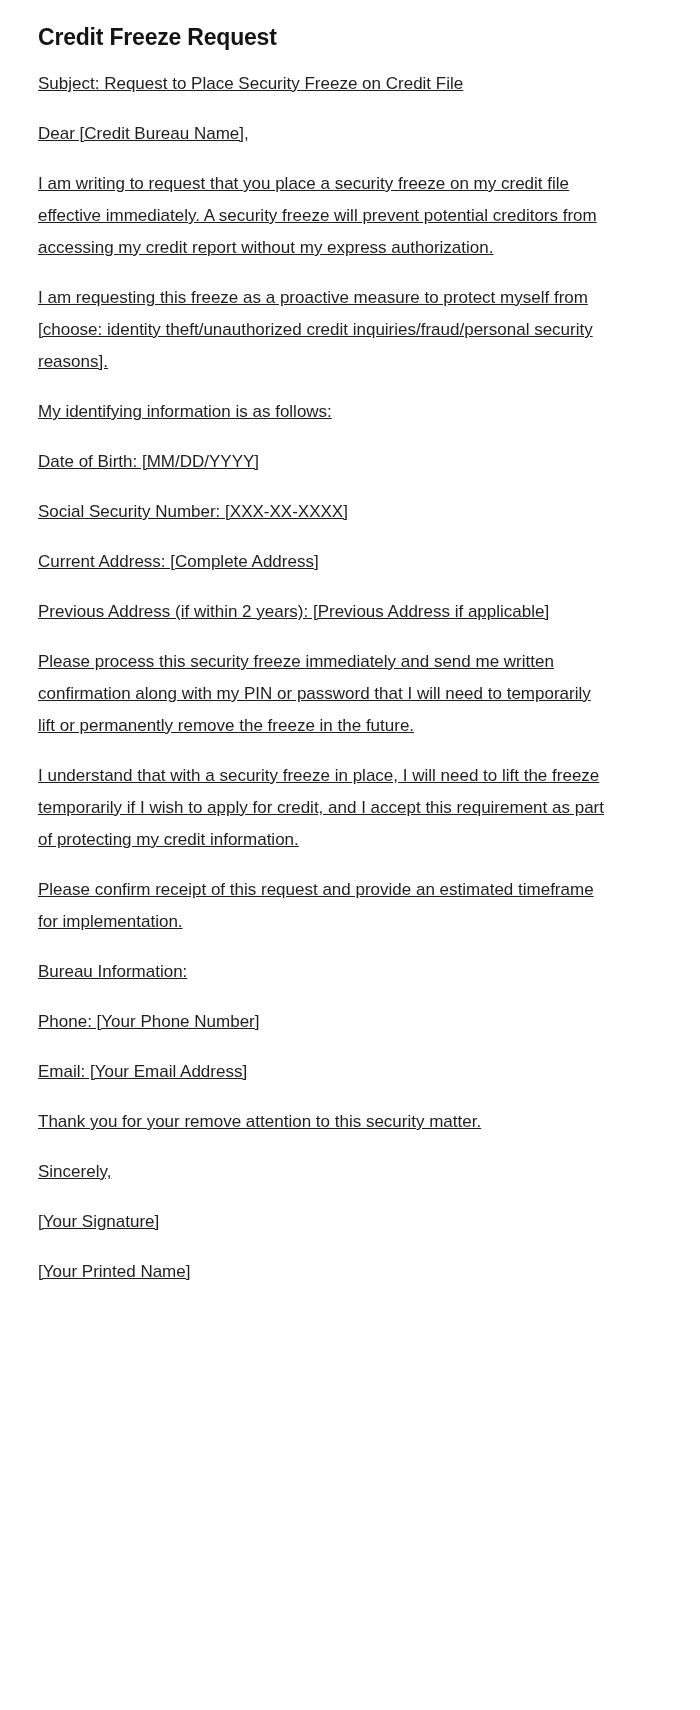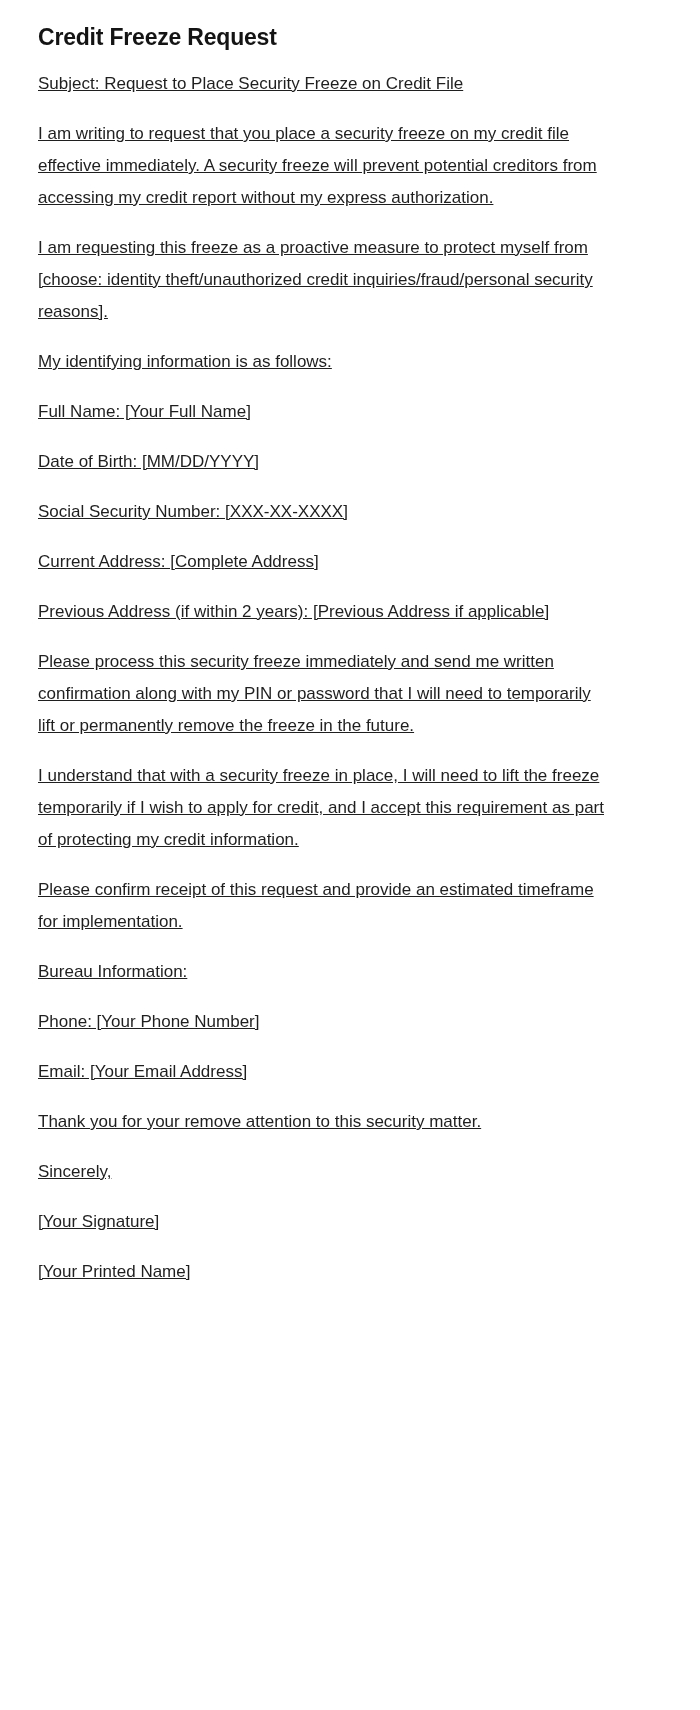--- a/index.html
+++ b/index.html
@@ -45,24 +45,24 @@
     margin-bottom: 0;
   }
 </style>
 </head>
 <body>
 
 <div class="page">
   <h1 class="doc-title">Credit Freeze Request</h1>
   <div class="doc-body">
       <p class="para">Subject: Request to Place Security Freeze on Credit File</p>
+      <p class="para">Dear [Credit Bureau Name],</p>
       <p class="para">I am writing to request that you place a security freeze on my credit file effective immediately. A security freeze will prevent potential creditors from accessing my credit report without my express authorization.</p>
       <p class="para">I am requesting this freeze as a proactive measure to protect myself from [choose: identity theft/unauthorized credit inquiries/fraud/personal security reasons].</p>
       <p class="para">My identifying information is as follows:</p>
-      <p class="para">Full Name: [Your Full Name]</p>
       <p class="para">Date of Birth: [MM/DD/YYYY]</p>
       <p class="para">Social Security Number: [XXX-XX-XXXX]</p>
       <p class="para">Current Address: [Complete Address]</p>
       <p class="para">Previous Address (if within 2 years): [Previous Address if applicable]</p>
       <p class="para">Please process this security freeze immediately and send me written confirmation along with my PIN or password that I will need to temporarily lift or permanently remove the freeze in the future.</p>
       <p class="para">I understand that with a security freeze in place, I will need to lift the freeze temporarily if I wish to apply for credit, and I accept this requirement as part of protecting my credit information.</p>
       <p class="para">Please confirm receipt of this request and provide an estimated timeframe for implementation.</p>
       <p class="para">Bureau Information:</p>
       <p class="para">Phone: [Your Phone Number]</p>
       <p class="para">Email: [Your Email Address]</p>

